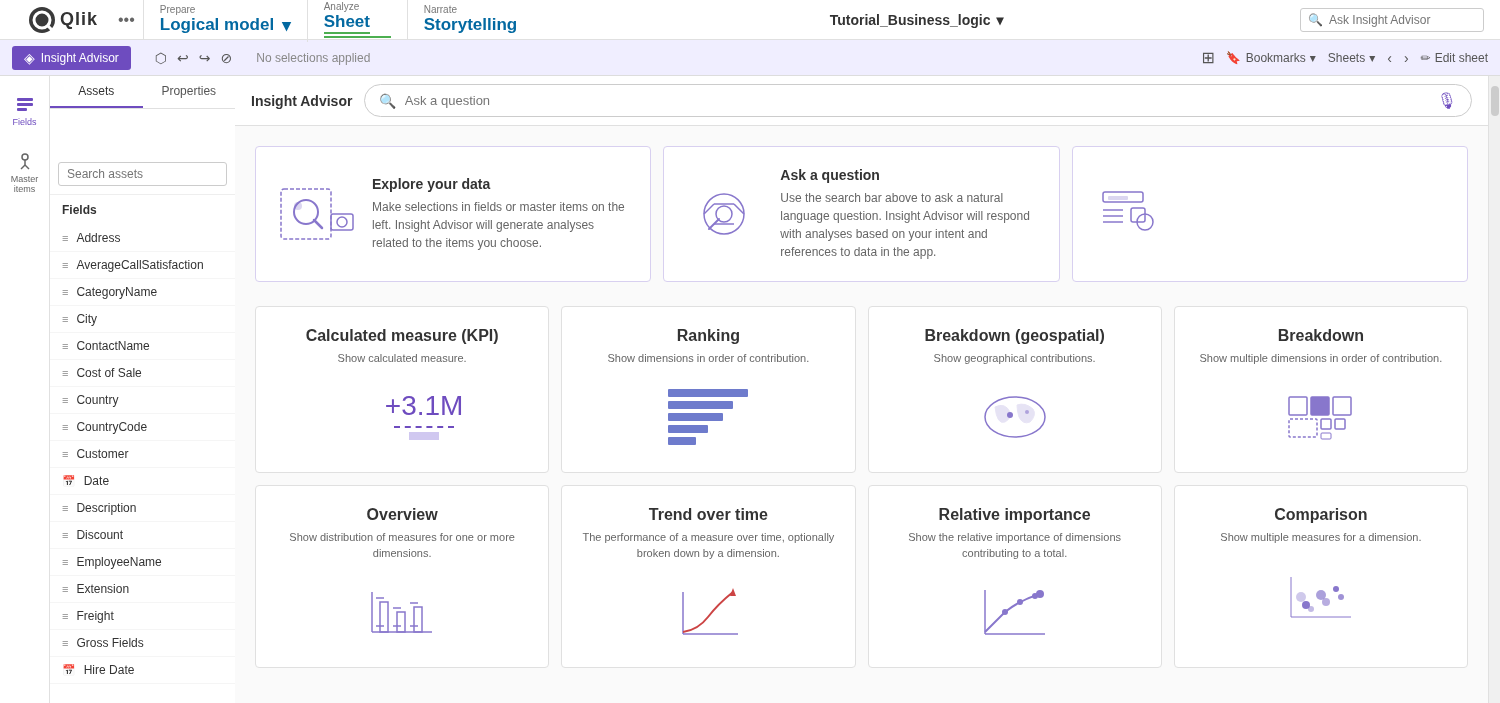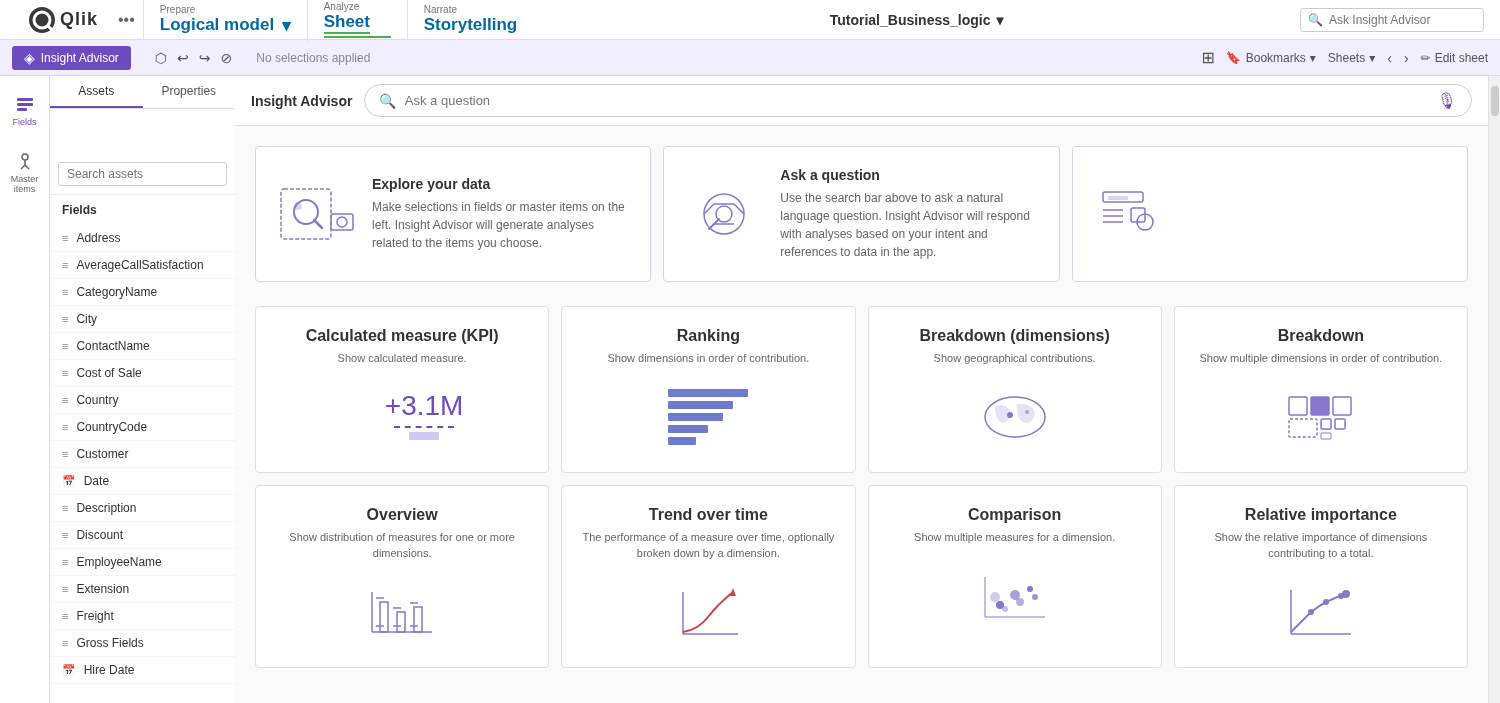--- a/index.html
+++ b/index.html
@@ -414,21 +414,21 @@
               <div class="ranking-bar" style="width:80px;"></div>
               <div class="ranking-bar" style="width:65px;"></div>
               <div class="ranking-bar" style="width:55px;"></div>
               <div class="ranking-bar" style="width:40px;"></div>
               <div class="ranking-bar" style="width:28px;"></div>
             </div>
           </div>
         </div>
 
         <div class="analysis-card">
-          <h4>Breakdown (dimensions)</h4>
+          <h4>Breakdown (geospatial)</h4>
           <p>Show geographical contributions.</p>
           <div class="analysis-visual">
             <svg width="80" height="60" viewBox="0 0 80 60">
               <ellipse cx="40" cy="30" rx="30" ry="20" fill="none" stroke="#8877cc" stroke-width="1.5"></ellipse>
               <path d="M20,20 Q30,15 35,25 Q38,30 30,35 Q22,38 20,20" fill="#8877cc" opacity="0.2" stroke="#8877cc" stroke-width="1"></path>
               <path d="M42,18 Q50,15 58,22 Q62,28 55,35 Q48,38 44,30 Q42,24 42,18" fill="#8877cc" opacity="0.2" stroke="#8877cc" stroke-width="1"></path>
               <circle cx="35" cy="28" r="3" fill="#8877cc"></circle>
               <circle cx="52" cy="25" r="2" fill="#8877cc" opacity="0.6"></circle>
             </svg>
           </div>
@@ -477,53 +477,53 @@
             <svg width="80" height="60" viewBox="0 0 80 60">
               <line x1="15" y1="52" x2="70" y2="52" stroke="#8877cc" stroke-width="1.5"></line>
               <line x1="15" y1="10" x2="15" y2="52" stroke="#8877cc" stroke-width="1.5"></line>
               <path d="M15,50 Q30,48 40,35 Q50,22 65,10" fill="none" stroke="#cc4444" stroke-width="2"></path>
               <polygon points="65,6 68,14 62,14" fill="#cc4444"></polygon>
             </svg>
           </div>
         </div>
 
         <div class="analysis-card">
+          <h4>Relative importance</h4>
+          <p>Show the relative importance of dimensions contributing to a total.</p>
+          <div class="analysis-visual">
+            <svg width="80" height="60" viewBox="0 0 80 60">
+              <path d="M10,50 Q20,40 30,30 Q45,18 65,12" fill="none" stroke="#8877cc" stroke-width="2"></path>
+              <circle cx="30" cy="30" r="3" fill="#8877cc"></circle>
+              <circle cx="45" cy="20" r="3" fill="#8877cc"></circle>
+              <circle cx="60" cy="14" r="3" fill="#8877cc"></circle>
+              <circle cx="65" cy="12" r="4" fill="#8877cc"></circle>
+              <line x1="10" y1="52" x2="70" y2="52" stroke="#8877cc" stroke-width="1.5"></line>
+              <line x1="10" y1="8" x2="10" y2="52" stroke="#8877cc" stroke-width="1.5"></line>
+            </svg>
+          </div>
+        </div>
+
+        <div class="analysis-card">
           <h4>Comparison</h4>
           <p>Show multiple measures for a dimension.</p>
           <div class="analysis-visual">
             <svg width="80" height="60" viewBox="0 0 80 60">
               <circle cx="25" cy="38" r="4" fill="#8877cc"></circle>
               <circle cx="40" cy="28" r="5" fill="#8877cc" opacity="0.7"></circle>
               <circle cx="55" cy="22" r="3" fill="#8877cc"></circle>
               <circle cx="30" cy="42" r="3" fill="#8877cc" opacity="0.5"></circle>
               <circle cx="45" cy="35" r="4" fill="#8877cc" opacity="0.6"></circle>
               <circle cx="20" cy="30" r="5" fill="#8877cc" opacity="0.4"></circle>
               <circle cx="60" cy="30" r="3" fill="#8877cc" opacity="0.8"></circle>
               <line x1="10" y1="50" x2="70" y2="50" stroke="#8877cc" stroke-width="1"></line>
               <line x1="10" y1="10" x2="10" y2="50" stroke="#8877cc" stroke-width="1"></line>
             </svg>
           </div>
         </div>
 
-        <div class="analysis-card">
-          <h4>Relative importance</h4>
-          <p>Show the relative importance of dimensions contributing to a total.</p>
-          <div class="analysis-visual">
-            <svg width="80" height="60" viewBox="0 0 80 60">
-              <path d="M10,50 Q20,40 30,30 Q45,18 65,12" fill="none" stroke="#8877cc" stroke-width="2"></path>
-              <circle cx="30" cy="30" r="3" fill="#8877cc"></circle>
-              <circle cx="45" cy="20" r="3" fill="#8877cc"></circle>
-              <circle cx="60" cy="14" r="3" fill="#8877cc"></circle>
-              <circle cx="65" cy="12" r="4" fill="#8877cc"></circle>
-              <line x1="10" y1="52" x2="70" y2="52" stroke="#8877cc" stroke-width="1.5"></line>
-              <line x1="10" y1="8" x2="10" y2="52" stroke="#8877cc" stroke-width="1.5"></line>
-            </svg>
-          </div>
-        </div>
-
       </div>
     </div>
   </div>
 
   <div style="width:12px;background:#f0f0f0;border-left:1px solid #e0e0e0;">
     <div style="width:8px;height:30px;background:#ccc;border-radius:4px;margin:2px auto;margin-top:10px;"></div>
   </div>
 </div>
 
 </body></html>

